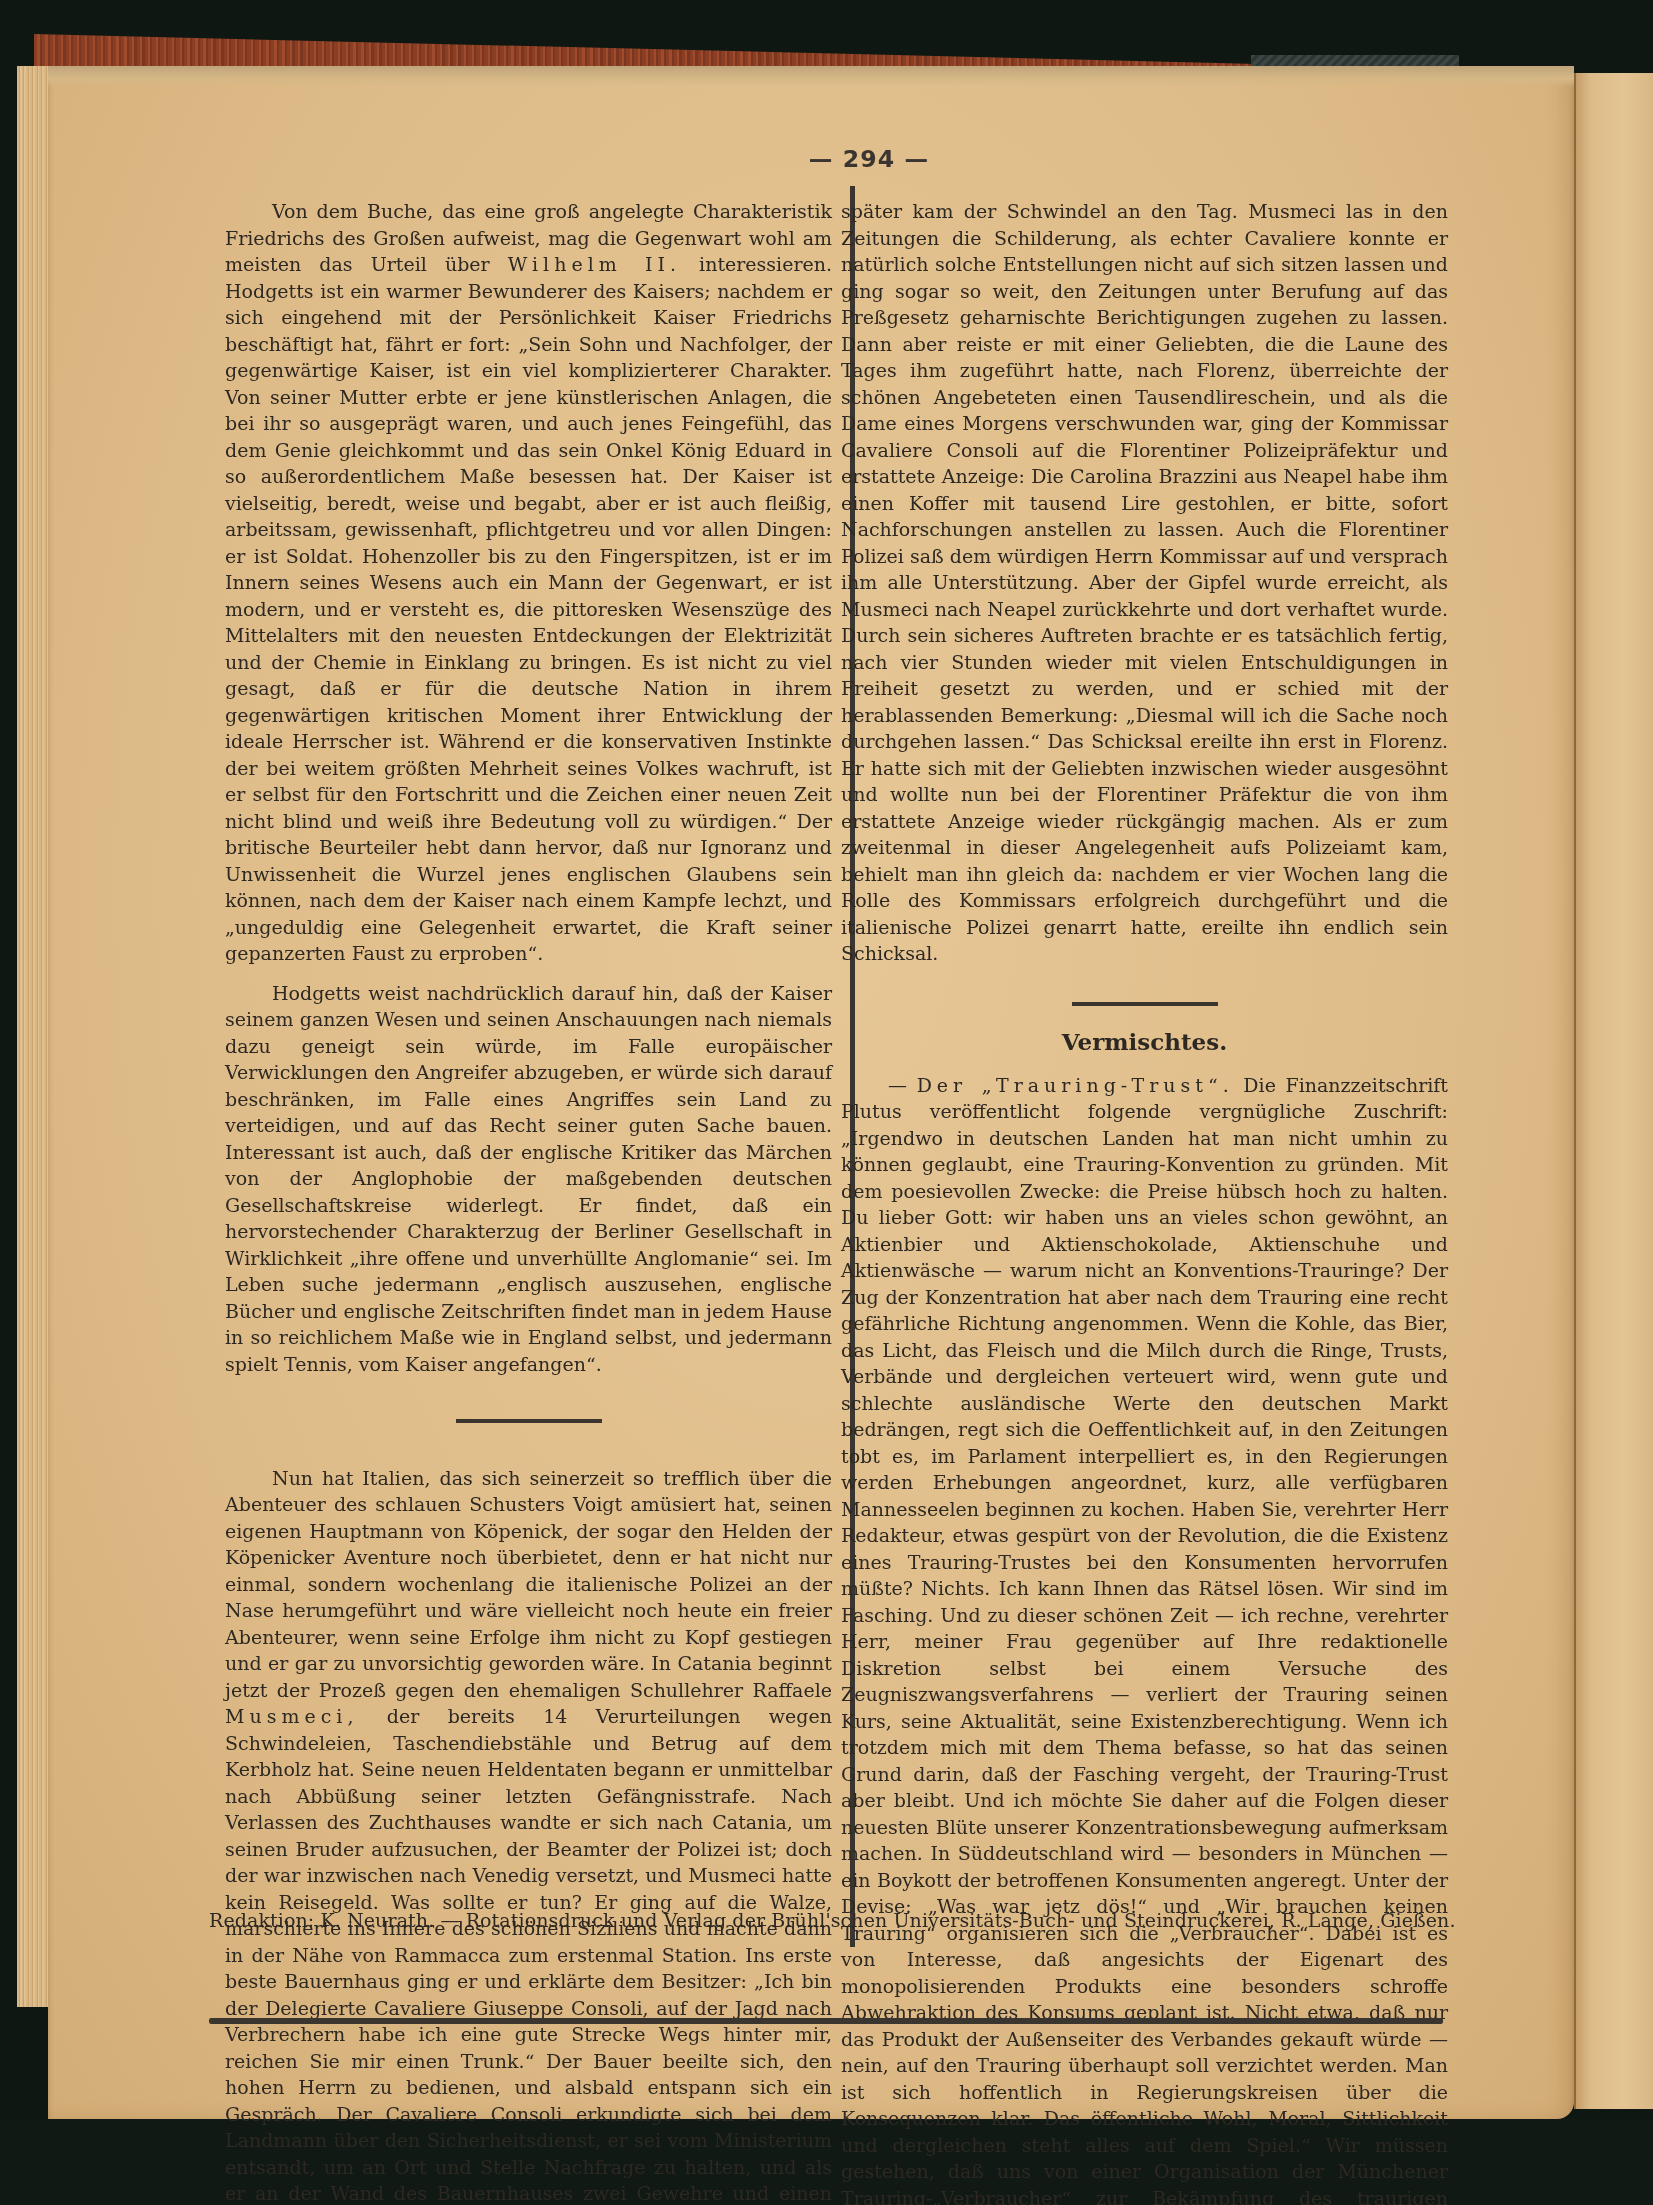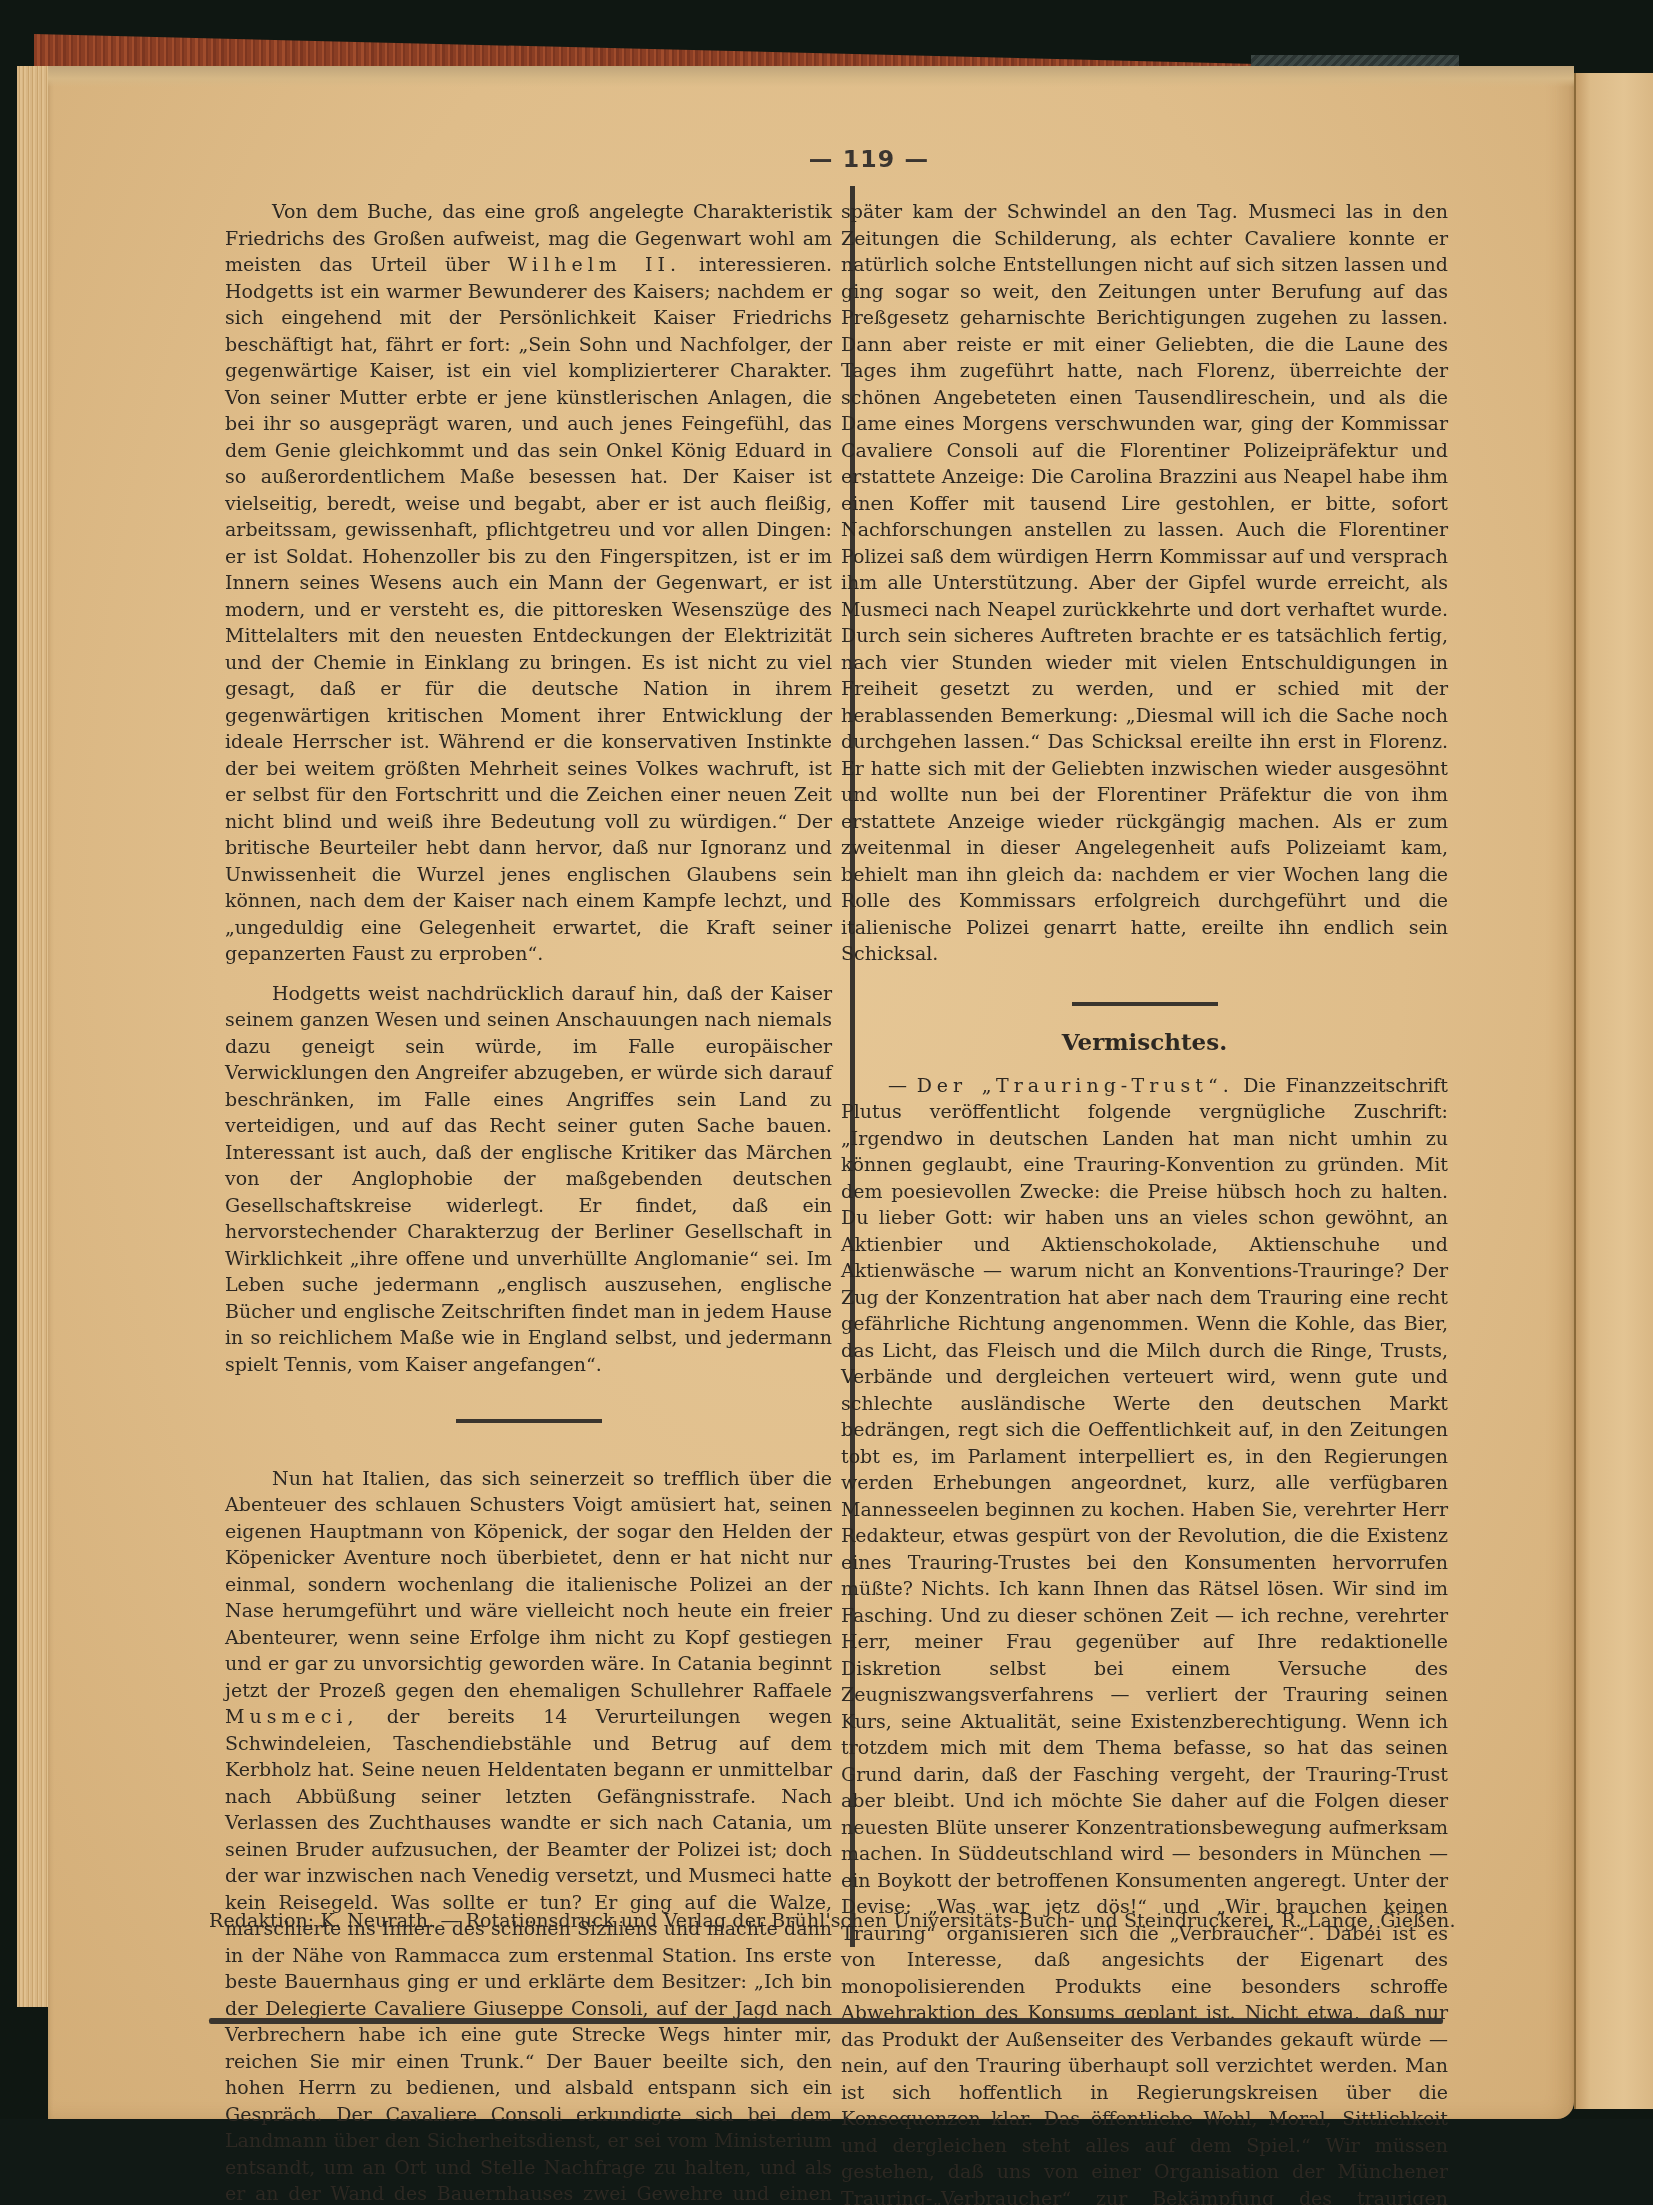--- a/index.html
+++ b/index.html
@@ -84,21 +84,21 @@
 <body>
 
 <div class="binding-top"></div>
 <div class="binding-top-gray"></div>
 <div class="page-stack"></div>
 <div class="page"></div>
 <div class="page-top-fold"></div>
 <div class="gutter"></div>
 <div class="bottom-shadow"></div>
 
-<div class="page-number">— 119 —</div>
+<div class="page-number">— 294 —</div>
 
 <div class="col col-left">
   <p><span>Von dem Buche, das eine groß angelegte Charakteristik Friedrichs des Großen aufweist, mag die Gegenwart wohl am meisten das Urteil über</span> <span class="spaced">Wilhelm II.</span> <span>interessieren. Hodgetts ist ein warmer Bewunderer des Kaisers; nachdem er sich eingehend mit der Persönlichkeit Kaiser Friedrichs beschäftigt hat, fährt er fort: „Sein Sohn und Nachfolger, der gegenwärtige Kaiser, ist ein viel komplizierterer Charakter. Von seiner Mutter erbte er jene künstlerischen Anlagen, die bei ihr so ausgeprägt waren, und auch jenes Feingefühl, das dem Genie gleichkommt und das sein Onkel König Eduard in so außerordentlichem Maße besessen hat. Der Kaiser ist vielseitig, beredt, weise und begabt, aber er ist auch fleißig, arbeitssam, gewissenhaft, pflichtgetreu und vor allen Dingen: er ist Soldat. Hohenzoller bis zu den Fingerspitzen, ist er im Innern seines Wesens auch ein Mann der Gegenwart, er ist modern, und er versteht es, die pittoresken Wesenszüge des Mittelalters mit den neuesten Entdeckungen der Elektrizität und der Chemie in Einklang zu bringen. Es ist nicht zu viel gesagt, daß er für die deutsche Nation in ihrem gegenwärtigen kritischen Moment ihrer Entwicklung der ideale Herrscher ist. Während er die konservativen Instinkte der bei weitem größten Mehrheit seines Volkes wachruft, ist er selbst für den Fortschritt und die Zeichen einer neuen Zeit nicht blind und weiß ihre Bedeutung voll zu würdigen.“ Der britische Beurteiler hebt dann hervor, daß nur Ignoranz und Unwissenheit die Wurzel jenes englischen Glaubens sein können, nach dem der Kaiser nach einem Kampfe lechzt, und „ungeduldig eine Gelegenheit erwartet, die Kraft seiner gepanzerten Faust zu erproben“.</span></p>
   <p>Hodgetts weist nachdrücklich darauf hin, daß der Kaiser seinem ganzen Wesen und seinen Anschauungen nach niemals dazu geneigt sein würde, im Falle europäischer Verwicklungen den Angreifer abzugeben, er würde sich darauf beschränken, im Falle eines Angriffes sein Land zu verteidigen, und auf das Recht seiner guten Sache bauen. Interessant ist auch, daß der englische Kritiker das Märchen von der Anglophobie der maßgebenden deutschen Gesellschaftskreise widerlegt. Er findet, daß ein hervorstechender Charakterzug der Berliner Gesellschaft in Wirklichkeit „ihre offene und unverhüllte Anglomanie“ sei. Im Leben suche jedermann „englisch auszusehen, englische Bücher und englische Zeitschriften findet man in jedem Hause in so reichlichem Maße wie in England selbst, und jedermann spielt Tennis, vom Kaiser angefangen“.</p>
 
   <div style="height:29px"></div>
   <div class="short-rule"></div>
   <div style="height:29px"></div>
 
   <p><span>Nun hat Italien, das sich seinerzeit so trefflich über die Abenteuer des schlauen Schusters Voigt amüsiert hat, seinen eigenen Hauptmann von Köpenick, der sogar den Helden der Köpenicker Aventure noch überbietet, denn er hat nicht nur einmal, sondern wochenlang die italienische Polizei an der Nase herumgeführt und wäre vielleicht noch heute ein freier Abenteurer, wenn seine Erfolge ihm nicht zu Kopf gestiegen und er gar zu unvorsichtig geworden wäre. In Catania beginnt jetzt der Prozeß gegen den ehemaligen Schullehrer Raffaele</span> <span class="spaced">Musmeci,</span> <span>der bereits 14 Verurteilungen wegen Schwindeleien, Taschendiebstähle und Betrug auf dem Kerbholz hat. Seine neuen Heldentaten begann er unmittelbar nach Abbüßung seiner letzten Gefängnisstrafe. Nach Verlassen des Zuchthauses wandte er sich nach Catania, um seinen Bruder aufzusuchen, der Beamter der Polizei ist; doch der war inzwischen nach Venedig versetzt, und Musmeci hatte kein Reisegeld. Was sollte er tun? Er ging auf die Walze, marschierte ins Innere des schönen Siziliens und machte dann in der Nähe von Rammacca zum erstenmal Station. Ins erste beste Bauernhaus ging er und erklärte dem Besitzer: „Ich bin der Delegierte Cavaliere Giuseppe Consoli, auf der Jagd nach Verbrechern habe ich eine gute Strecke Wegs hinter mir, reichen Sie mir einen Trunk.“ Der Bauer beeilte sich, den hohen Herrn zu bedienen, und alsbald entspann sich ein Gespräch. Der Cavaliere Consoli erkundigte sich bei dem Landmann über den Sicherheitsdienst, er sei vom Ministerium entsandt, um an Ort und Stelle Nachfrage zu halten, und als er an der Wand des Bauernhauses zwei Gewehre und einen Dolch sah, runzelte er mißtrauisch die Brauen: „Haben Sie denn auch einen Waffenschein?“ Der arme Bauer wurde blaß, sein Waffenschein sei vor kurzem abgelaufen und er habe noch keinen neuen. Mit 30 Lire Vorschuß für den neuen Waffenschein verließ der „Cavaliere“ den Hof, und der erste Erfolg hatte sein Selbstbewußtsein so gestärkt, daß er sich furchtlos in die Höhle der Löwen begab. Geradenwegs schritt er in die Carabinieri-Kaserne, beförderte sich hier zum „Kommissar Cavaliere Consoli“, besichtigte kritisch die Anstalt und ließ sich dann drei Carabinieri geben, mit denen er in der Umgegend eine Razzia abhielt. Er konfiszierte Ochsen und Kühe, weil sie aus einem Diebstahl herrühren sollten, verhaftete reichere Hofbesitzer wegen Steuerhinterziehung; nur der besonderen Nachricht des Herrn „Kommissars“ war es zu danken, wenn die Verhafteten und die konfiszierten Tiere gegen eine entsprechende Kaution einstweilen wieder freigegeben wurden. Die erlegten Kautionen und die Ergebnisse der Haussuchungen hatten dem „Cavaliere“ innerhalb von drei Tagen 4—5000 Lire eingebracht, mit denen er sich in einem Kupee erster Klasse in die Bahn setzte und nach Palermo fuhr. Erst fünf oder sechs Tage</span></p>

